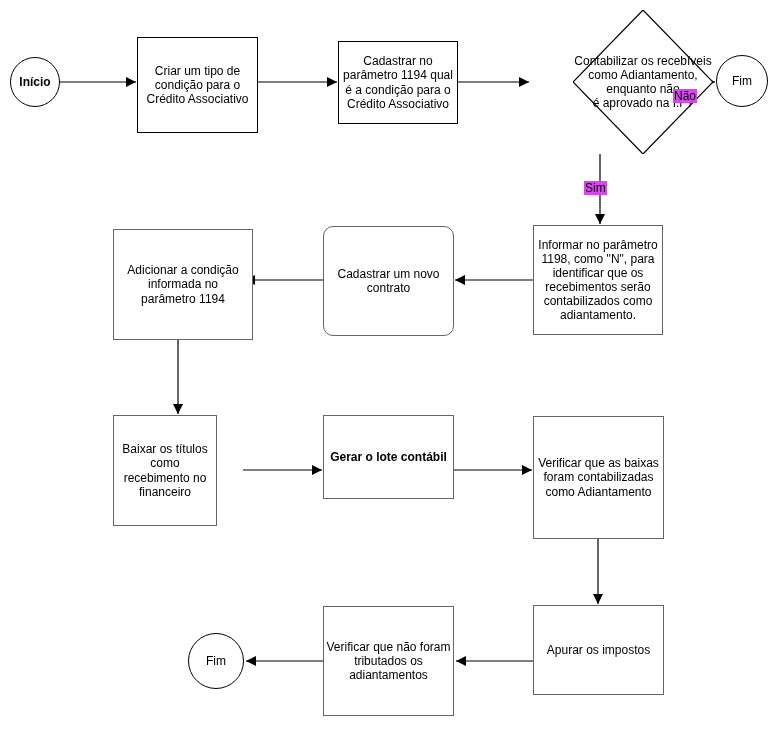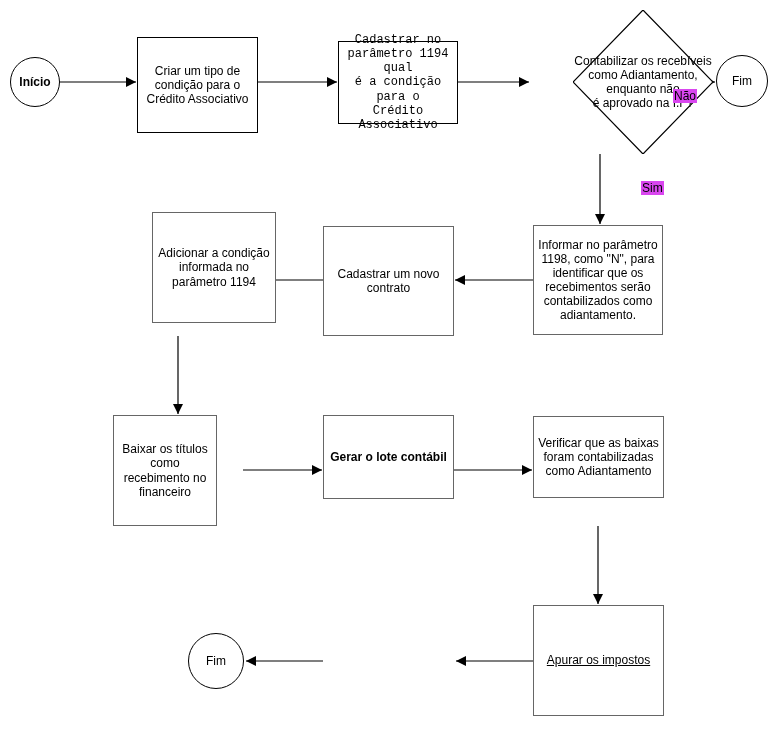--- a/index.html
+++ b/index.html
@@ -31,52 +31,52 @@
   .process { border:1px solid #666666; }
   .process.dark { border-color:#000000; }
 
   
   #n-start      { left:10px;  top:57px;  width:50px; height:50px;font-weight:bold; }
   #n-end-top    { left:716px; top:55px;  width:52px; height:52px; }
   #n-end-bottom { left:188px; top:633px; width:56px; height:56px; }
 
   
   #n-criar      { left:137px; top:37px;  width:121px; height:96px;text-align:center; }
-  #n-cad1194    { left:338px; top:41px;  width:120px; height:83px;font-family:Liberation Mono, monospace; }
+  #n-cad1194    { left:338px; top:41px;  width:120px; height:83px; }
 
   
   #n-decision   { position:absolute; left:530px; top:10px; width:140px; height:144px; background:transparent;margin-left:43px; }
   #n-decision svg { position:absolute; left:0; top:0; }
   #n-decision .diamond-label {
     position:absolute; left:-20px; top:0; width:180px; height:144px;
     display:flex; align-items:center; justify-content:center;
     text-align:center; white-space:pre-line;
   }
 
   
   #n-informar   { left:533px; top:225px; width:130px; height:110px; }
-  #n-contrato   { left:323px; top:226px; width:131px; height:110px; }
-  #n-adicionar  { left:113px; top:212px; width:124px; height:111px;margin-left:39px; }
+  #n-contrato   { left:323px; top:226px; width:131px; height:110px;border-radius:10px; }
+  #n-adicionar  { left:113px; top:229px; width:140px; height:111px; }
 
   
   #n-baixar     { left:113px; top:415px; width:104px; height:111px; }
   #n-lote       { left:323px; top:415px; width:131px; height:84px;font-weight:bold; }
-  #n-verifbaixa { left:533px; top:416px; width:131px; height:82px;text-align:center; }
+  #n-verifbaixa { left:533px; top:416px; width:131px; height:123px;text-align:center; }
 
   
-  #n-apurar     { left:533px; top:605px; width:131px; height:111px;text-decoration:underline; }
+  #n-apurar     { left:533px; top:605px; width:131px; height:90px; }
   #n-veriftrib  { left:323px; top:606px; width:131px; height:110px; }
 
   .edge-label {
     position:absolute;
     background:#d946ef;
     padding:0 1px;
   }
   #lbl-nao { left:673px; top:89px;  }
-  #lbl-sim { left:641px; top:181px; }
+  #lbl-sim { left:584px; top:181px; }
 </style>
 </head>
 <body>
 
 <div id="canvas">
 
   <svg id="connectors" width="778" height="741" viewBox="0 0 778 741" xmlns="http://www.w3.org/2000/svg">
     <defs>
       <marker id="arrow" markerUnits="userSpaceOnUse" markerWidth="12" markerHeight="12" viewBox="0 0 12 12" refX="11" refY="6" orient="auto">
         <path d="M1,1 L11,6 L1,11 Z" fill="#000000"></path>
@@ -138,14 +138,17 @@
 
   <div class="node process" id="n-baixar">Baixar os títulos como
 recebimento no
 financeiro</div>
   <div class="node process" id="n-lote">Gerar o lote contábil</div>
   <div class="node process" id="n-verifbaixa">Verificar que as baixas
 foram contabilizadas
 como Adiantamento</div>
 
   <div class="node process" id="n-apurar">Apurar os impostos</div>
+  <div class="node process" id="n-veriftrib">Verificar que não foram
+tributados os
+adiantamentos</div>
 
 </div>
 
 </body></html>

